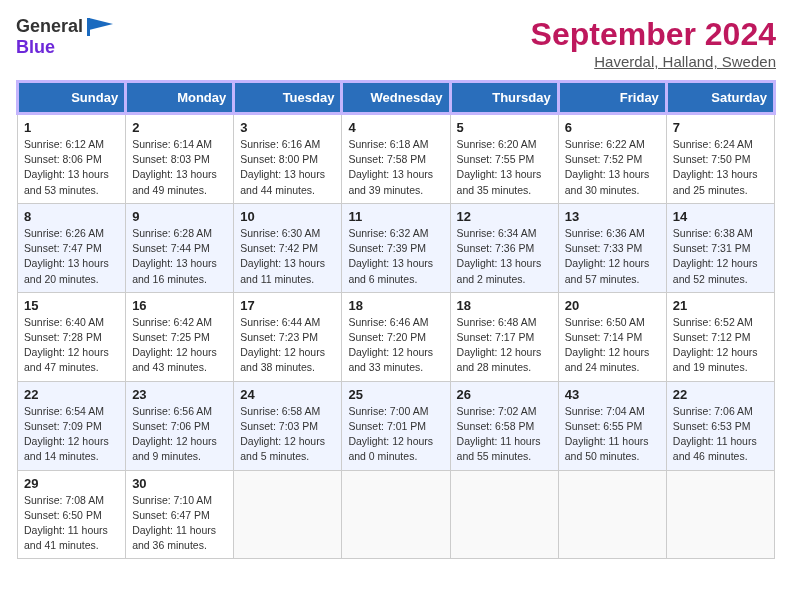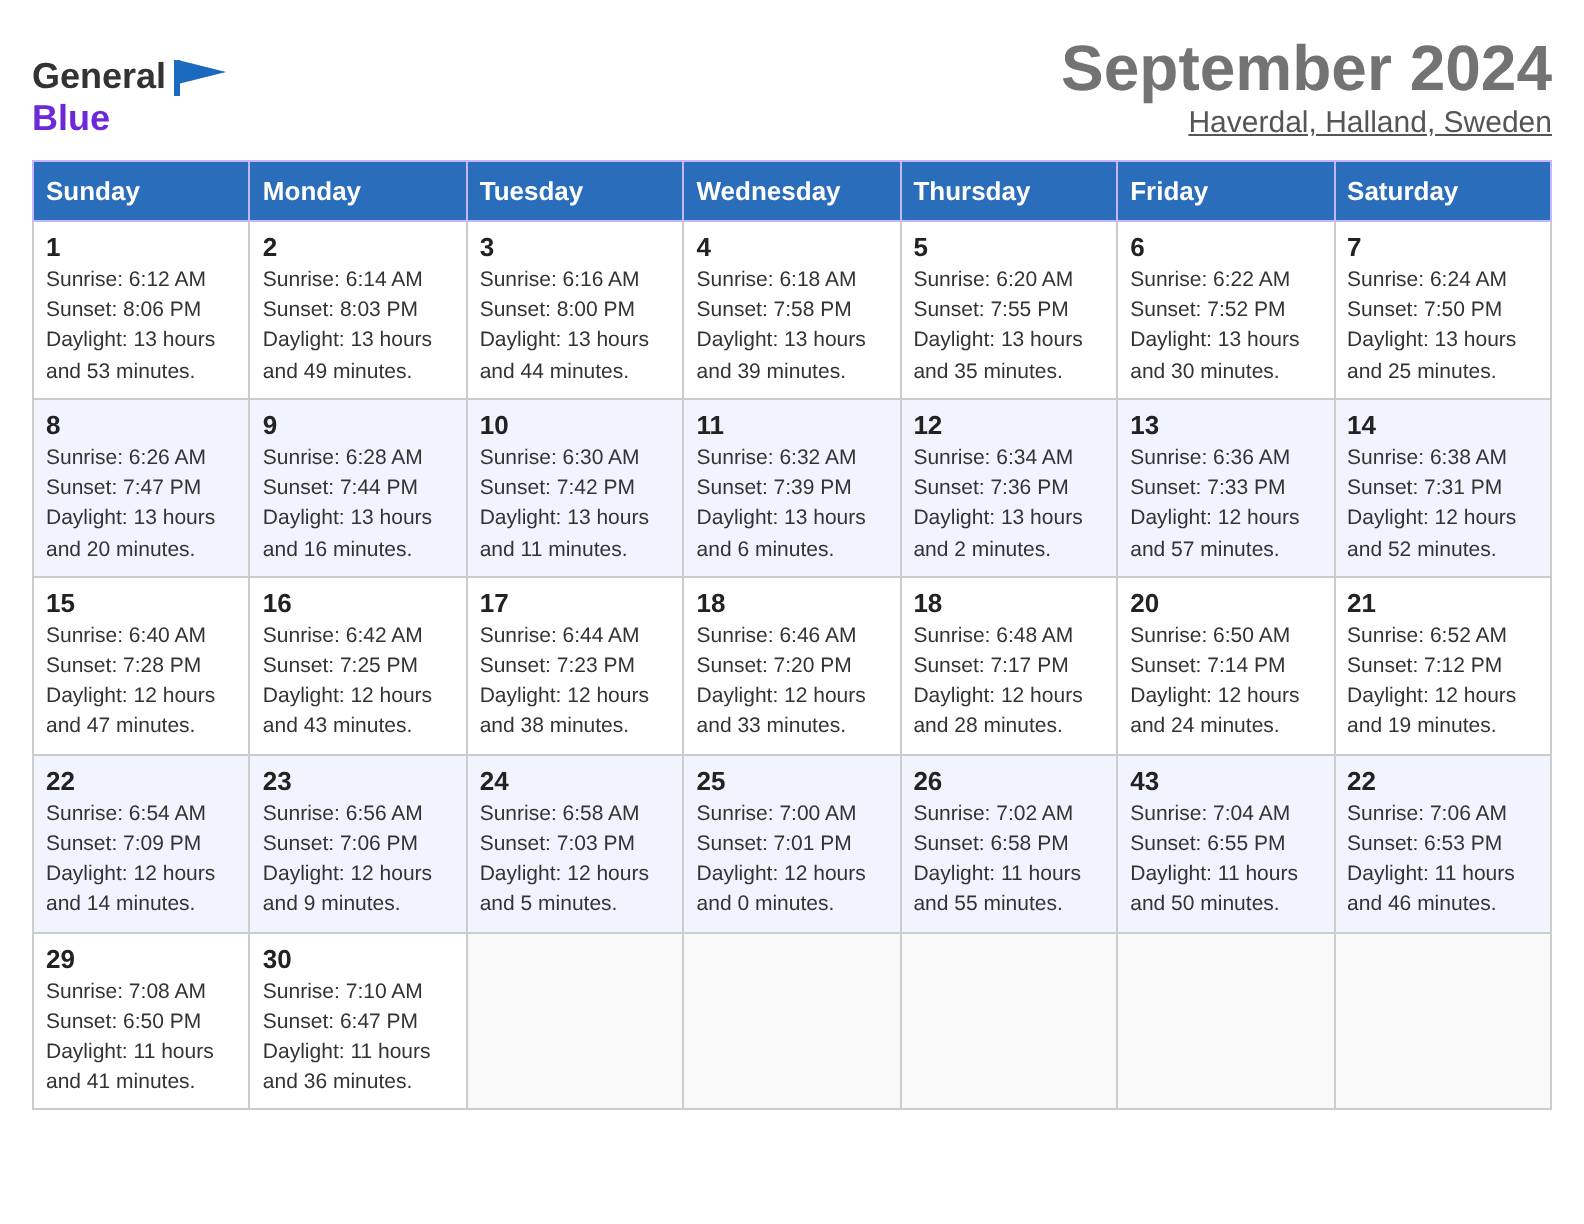--- a/index.html
+++ b/index.html
@@ -13,21 +13,20 @@
     .header {
       display: flex;
       justify-content: space-between;
       align-items: flex-start;
       margin-bottom: 10px;
     }
     .logo {
       display: flex;
       align-items: center;
       gap: 2px;
-      margin-top: 12px;
     }
     .logo-text-general {
       font-size: 18px;
       font-weight: bold;
       color: #333;
     }
     .logo-text-blue {
       font-size: 18px;
       font-weight: bold;
       color: #6d28d9;
@@ -36,40 +35,40 @@
       width: 28px;
       height: 22px;
       margin-left: 2px;
     }
     .title-block {
       text-align: right;
     }
     .month-title {
       font-size: 32px;
       font-weight: bold;
-      color: #737373;
+      color: #be185d;
     }
     .location-title {
       font-size: 15px;
       color: #555;
       text-decoration: underline;
     }
     table {
       width: 100%;
       border-collapse: collapse;
       font-size: 11px;
     }
     thead tr th {
       background-color: #2a6ebb;
       color: #fff;
       padding: 7px 6px;
       font-size: 13px;
       font-weight: bold;
-      text-align: left;
-      border: 1px solid #c4b5fd;
+      text-align: right;
+      border: 3px solid #c4b5fd;
     }
     tbody tr td {
       border: 1px solid #ccc;
       vertical-align: top;
       padding: 5px 6px;
       width: calc(100% / 7);
       min-height: 80px;
     }
     tbody tr:nth-child(even) td {
       background-color: #f0f4ff;

